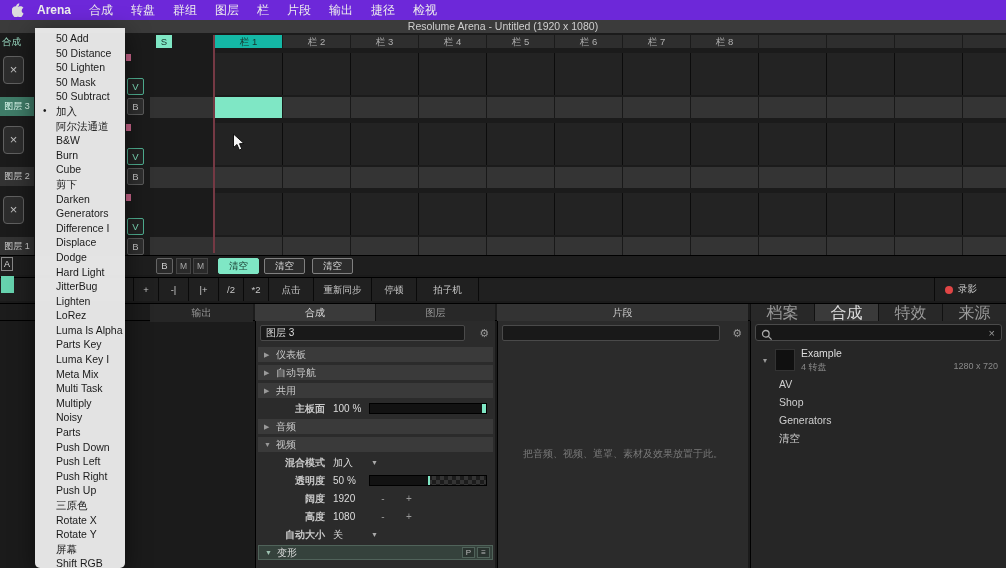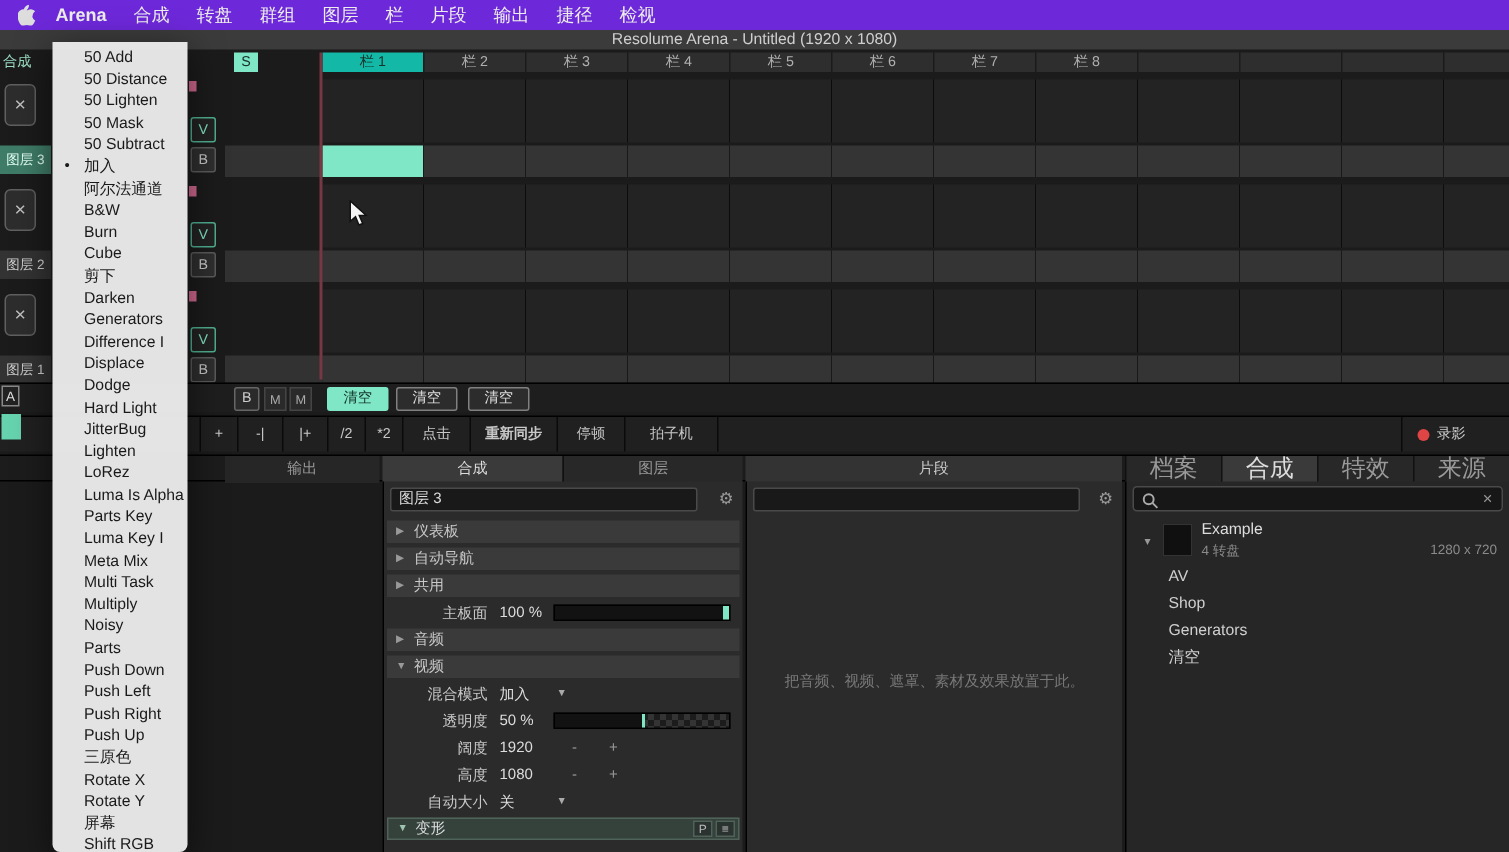--- a/index.html
+++ b/index.html
@@ -96,21 +96,21 @@
   #browser { left:750px; right:0; background:#262626; border-left:1px solid #000; }
   .name-row { position:relative; margin:4px 4px 6px; height:16px; }
   .name-input { position:absolute; left:0; top:0; width:205px; height:16px; background:#191919;
     border:1px solid #4a4a4a; border-radius:2px; color:#ddd; font-size:10px; line-height:14px; padding-left:5px; }
   #clip .name-input { width:218px; }
   .gear { position:absolute; right:2px; top:1px; color:#999; font-size:11px; line-height:14px; }
   .sec { height:15px; margin:0 2px 3px; background:#3a3a3a; color:#c8c8c8; font-size:10px;
     line-height:15px; padding-left:18px; position:relative; }
   .sec .tri { position:absolute; left:6px; top:0; font-size:7px; color:#999; line-height:15px; }
   .prow { height:15px; margin:0 2px 3px; display:flex; align-items:center; font-size:10px; color:#c8c8c8; }
-  .plabel { width:67px; text-align:right; flex:none; }
+  .plabel { width:67px; text-align:right; flex:none;font-weight:bold; }
   .pval { margin-left:8px; flex:none; min-width:30px; color:#ddd; }
   .slider { flex:1; height:11px; margin:0 6px; background:#121212; border:1px solid #000; position:relative; }
   .slider .cap { position:absolute; right:0; top:0; bottom:0; width:4px; background:#7fe7c5; }
   .half-checker { position:absolute; left:50%; right:0; top:0; bottom:0; background-size:8px 8px; background-position:0 0,4px 4px; }
   .mid-line { position:absolute; left:50%; top:0; bottom:0; width:2px; background:#7fe7c5; }
   .stepper { margin-left:14px; color:#999; width:12px; text-align:center; }
   .dd-arrow { margin-left:8px; font-size:7px; color:#aaa; }
   .transform-hdr { height:15px; margin:0 2px; background:#35423c; border:1px solid #50635a; color:#ddd;
     font-size:10px; line-height:13px; position:relative; padding-left:18px; }
   .transform-hdr .tri { position:absolute; left:6px; top:0; font-size:7px; color:#9fc3b2; line-height:13px; }
@@ -232,21 +232,21 @@
   <div id="swatch"></div>
 
   <div class="bpm">
     <span id="bpm-buttons" style="display:flex">
         <div class="bpm-btn" style="width: 26px;">+</div>
         <div class="bpm-btn" style="width: 30px;">-|</div>
         <div class="bpm-btn" style="width: 30px;">|+</div>
         <div class="bpm-btn" style="width: 25px;">/2</div>
         <div class="bpm-btn" style="width: 25px;">*2</div>
         <div class="bpm-btn" style="width: 45px;">点击</div>
-        <div class="bpm-btn" style="width: 58px; font-weight: bold;">重新同步</div>
+        <div class="bpm-btn" style="width: 58px;">重新同步</div>
         <div class="bpm-btn" style="width: 45px;">停顿</div>
         <div class="bpm-btn" style="width: 62px;">拍子机</div>
       </span>
     <span class="bpm-fill"></span>
     <span class="record">
       <span class="rec-dot"></span>
       <span>录影</span>
     </span>
   </div>
 

